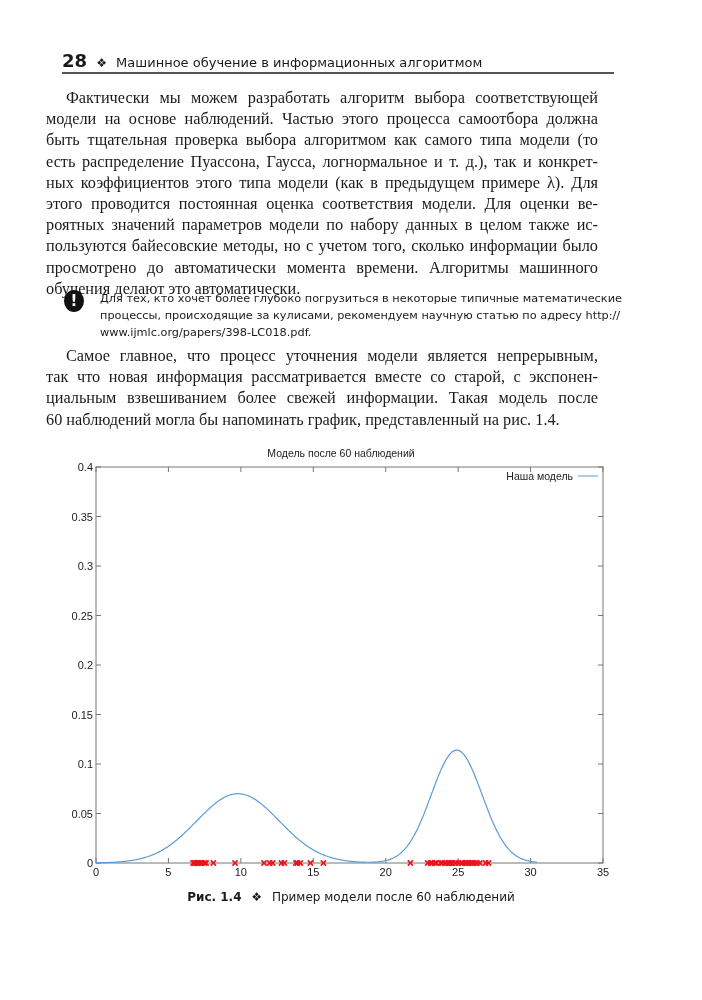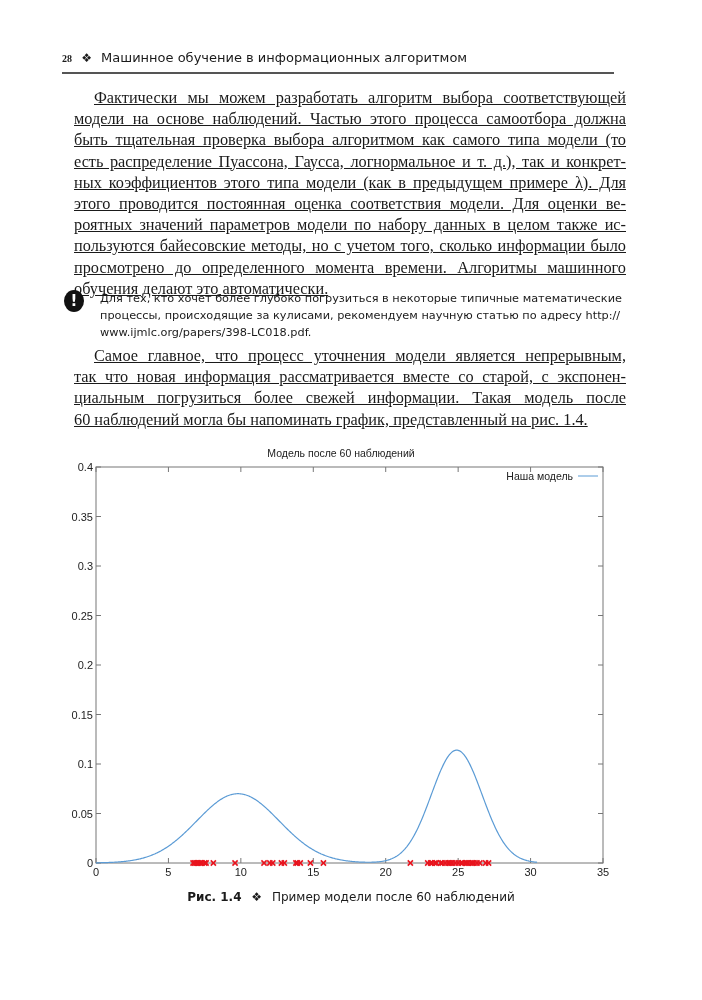--- a/index.html
+++ b/index.html
@@ -1,20 +1,20 @@
 <!DOCTYPE html>
 <html><head>
 <meta charset="utf-8">
 <style>
   html, body { margin: 0; padding: 0; background: #ffffff; }
   body { width: 702px; height: 1000px; position: relative; overflow: hidden; color: #1a1a1a; }
   .header { position: absolute; left: 62px; top: 50px; width: 552px; height: 22px; border-bottom: 2px solid #555; font-family: "DejaVu Sans", sans-serif; font-size: 13px; }
-  .header .pnum { font-weight: bold; font-size: 10px; font-family: Liberation Serif, serif; }
+  .header .pnum { font-weight: bold; font-size: 18px; }
   .header .sep { margin: 0 5px; font-size: 12px; }
-  .para { position: absolute; left: 74px; width: 552px; font-family: "Liberation Serif", serif; font-size: 16.3px; line-height: 21.2px; text-align: justify; text-decoration: underline; }
+  .para { position: absolute; left: 46px; width: 552px; font-family: "Liberation Serif", serif; font-size: 16.3px; line-height: 21.2px; text-align: justify; }
   .para .ln { display: block; text-align: justify; text-align-last: justify; white-space: nowrap; }
   .para .ln.first { text-indent: 20px; }
   .para .ln.last { text-align-last: left; }
   .note { position: absolute; left: 62px; top: 286px; width: 552px; font-family: "DejaVu Sans", sans-serif; font-size: 11.3px; line-height: 17px; }
   .note .icon { position: absolute; left: 2px; top: 4px; width: 20px; height: 22px; border-radius: 50%; background: #111; color: #fff; font-weight: bold; text-align: center; font-size: 15px; line-height: 22px; }
   .note .txt { position: absolute; left: 38px; top: 4px; width: 520px; }
   .note .txt span { display: block; white-space: nowrap; }
   .chart-wrap { position: absolute; left: 50px; top: 440px; width: 600px; height: 445px; }
   .caption { position: absolute; left: 0; width: 702px; top: 890px; text-align: center; font-family: "DejaVu Sans", sans-serif; font-size: 12px; }
   .caption b { font-weight: bold; }
@@ -31,37 +31,37 @@
 
 <div class="para" style="top:87px;">
   <span class="ln first">Фактически мы можем разработать алгоритм выбора соответствующей</span>
   <span class="ln">модели на основе наблюдений. Частью этого процесса самоотбора должна</span>
   <span class="ln">быть тщательная проверка выбора алгоритмом как самого типа модели (то</span>
   <span class="ln">есть распределение Пуассона, Гаусса, логнормальное и т. д.), так и конкрет-</span>
   <span class="ln">ных коэффициентов этого типа модели (как в предыдущем примере λ). Для</span>
   <span class="ln">этого проводится постоянная оценка соответствия модели. Для оценки ве-</span>
   <span class="ln">роятных значений параметров модели по набору данных в целом также ис-</span>
   <span class="ln">пользуются байесовские методы, но с учетом того, сколько информации было</span>
-  <span class="ln">просмотрено до определенного момента времени. Алгоритмы машинного</span>
+  <span class="ln">просмотрено до автоматически момента времени. Алгоритмы машинного</span>
   <span class="ln last">обучения делают это автоматически.</span>
 </div>
 
 <div class="note">
   <div class="icon">!</div>
   <div class="txt">
     <span>Для тех, кто хочет более глубоко погрузиться в некоторые типичные математические</span>
     <span>процессы, происходящие за кулисами, рекомендуем научную статью по адресу http://</span>
     <span>www.ijmlc.org/papers/398-LC018.pdf.</span>
   </div>
 </div>
 
 <div class="para" style="top:345px;">
   <span class="ln first">Самое главное, что процесс уточнения модели является непрерывным,</span>
   <span class="ln">так что новая информация рассматривается вместе со старой, с экспонен-</span>
-  <span class="ln">циальным погрузиться более свежей информации. Такая модель после</span>
+  <span class="ln">циальным взвешиванием более свежей информации. Такая модель после</span>
   <span class="ln last">60 наблюдений могла бы напоминать график, представленный на рис. 1.4.</span>
 </div>
 
 <div class="chart-wrap">
   <svg id="chart" width="600" height="445" xmlns="http://www.w3.org/2000/svg">
     <text id="chart-title" x="291" y="17" text-anchor="middle" font-size="10.5" fill="#222">Модель после 60 наблюдений</text>
     <g id="axes">
         <rect x="46" y="27" width="507" height="396" fill="none" stroke="#777" stroke-width="1"></rect>
         <line x1="46" y1="423" x2="46" y2="418" stroke="#777"></line>
         <line x1="46" y1="27" x2="46" y2="32" stroke="#777"></line>

